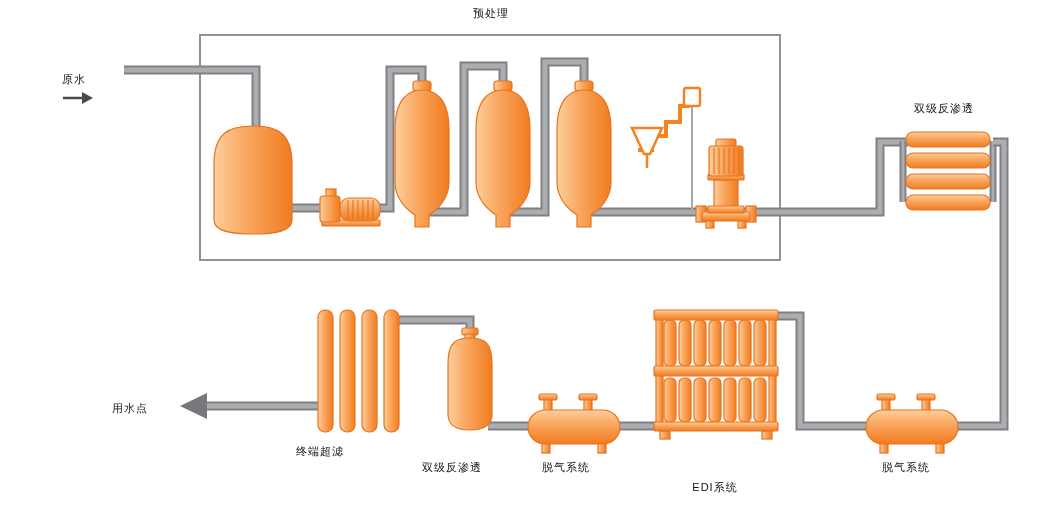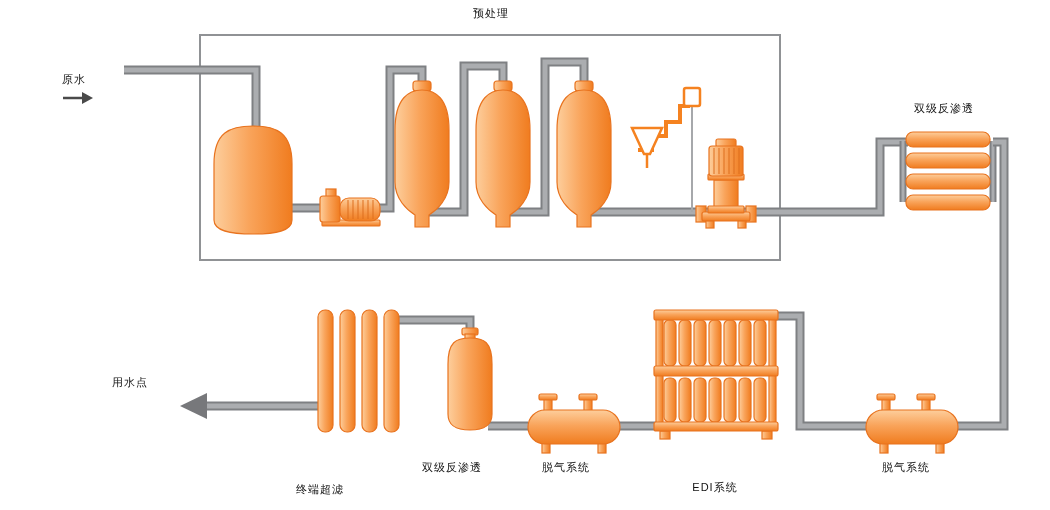--- a/index.html
+++ b/index.html
@@ -206,19 +206,19 @@
       <polygon points="82,92 82,104 93,98" fill="#4A4A4A"></polygon>
     </g>
     <g>
       <polygon points="207,393 207,419 180,406" fill="#77787B"></polygon>
     </g>
   </svg>
 
   <div class="lbl c" style="left:451px;top:6px;width:80px">预处理</div>
   <div class="lbl" style="left:62px;top:72px">原水</div>
   <div class="lbl c" style="left:894px;top:101px;width:100px">双级反渗透</div>
-  <div class="lbl" style="left:112px;top:375px">用水点</div>
-  <div class="lbl c" style="left:278px;top:482px;width:84px">终端超滤</div>
+  <div class="lbl" style="left:112px;top:401px">用水点</div>
+  <div class="lbl c" style="left:278px;top:444px;width:84px">终端超滤</div>
   <div class="lbl c" style="left:410px;top:460px;width:84px">双级反渗透</div>
   <div class="lbl c" style="left:536px;top:460px;width:60px">脱气系统</div>
   <div class="lbl c" style="left:682px;top:480px;width:66px">EDI系统</div>
   <div class="lbl c" style="left:876px;top:460px;width:60px">脱气系统</div>
 </div>
 
 </body></html>

